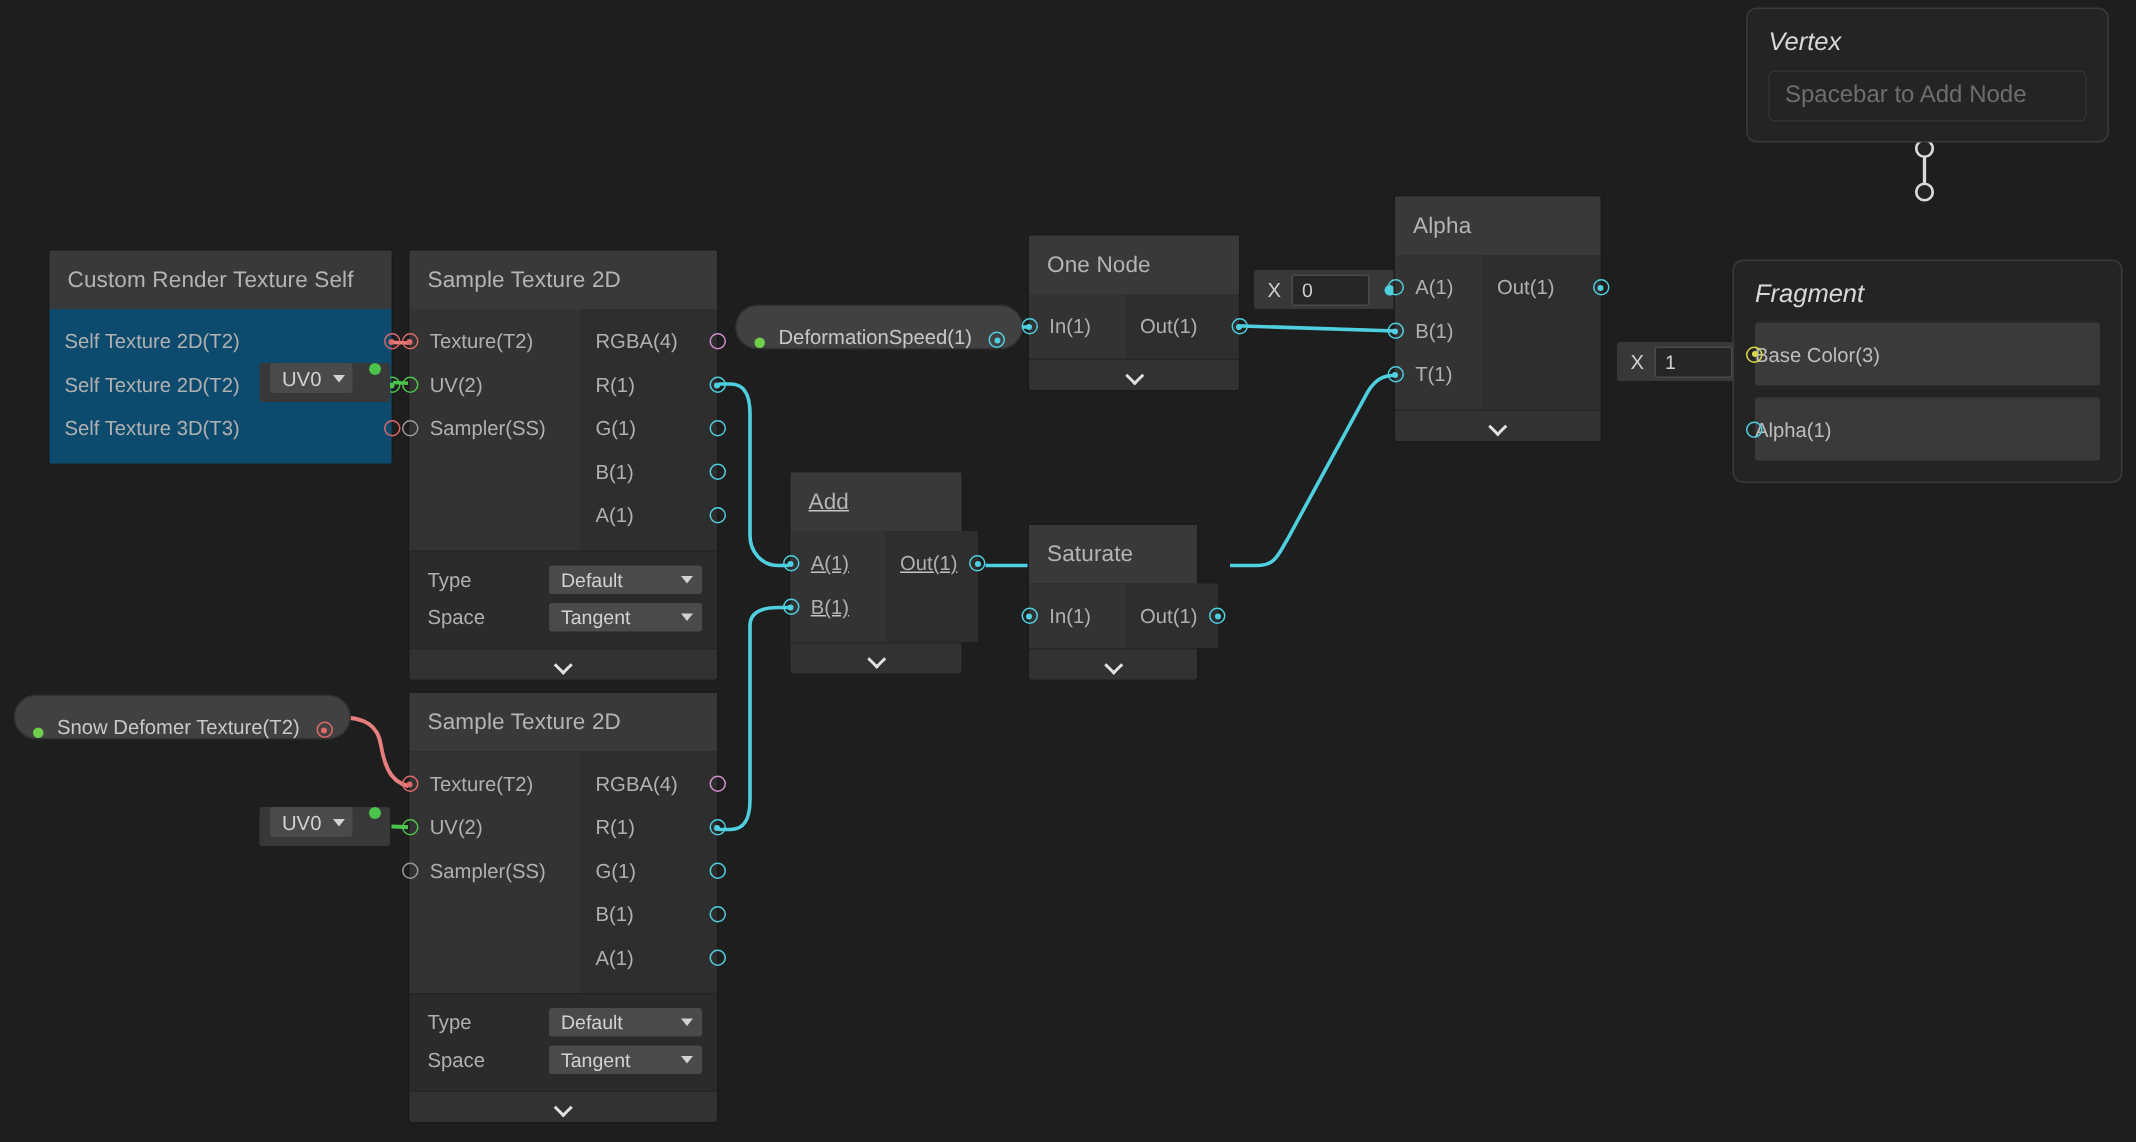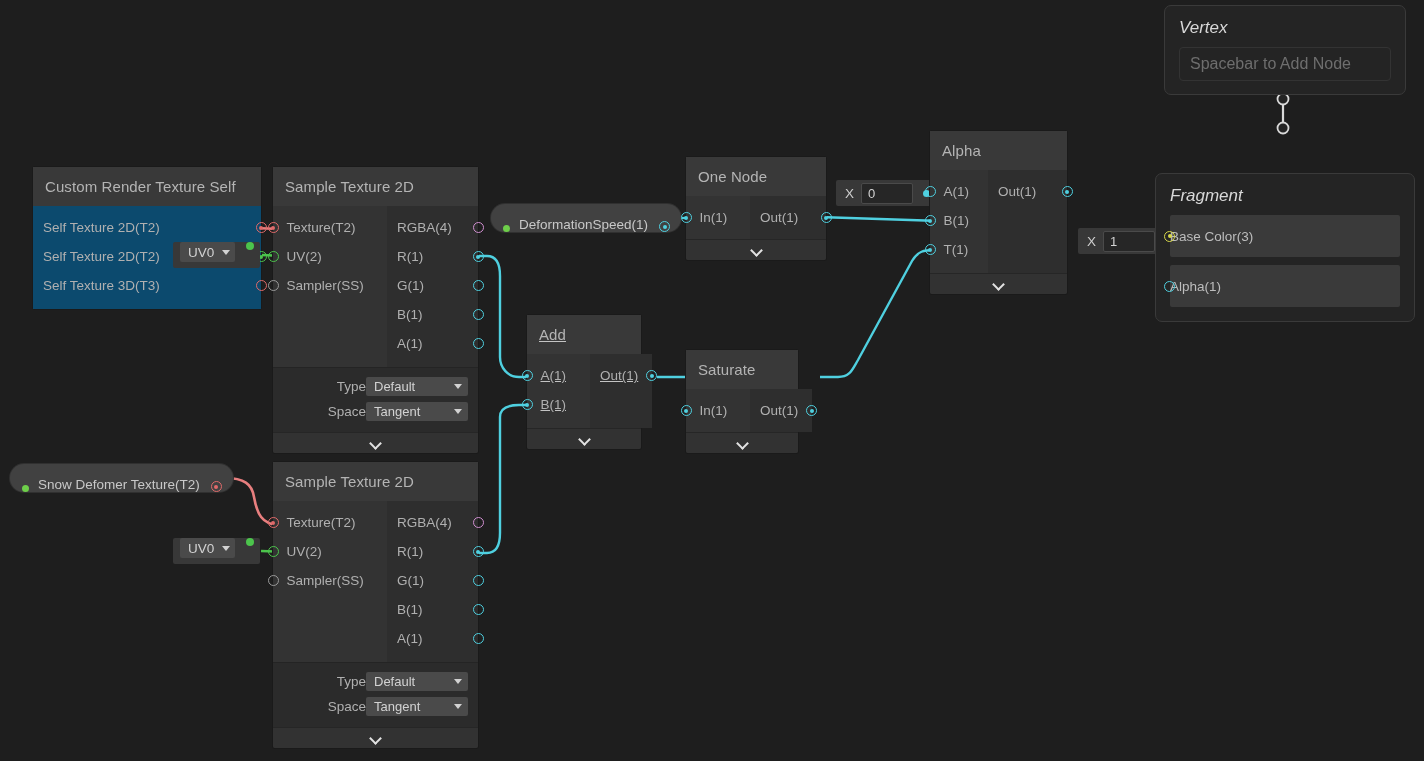--- a/index.html
+++ b/index.html
@@ -33,21 +33,21 @@
   .dot.c-red{border-color:#e06a6a;color:#e06a6a;}
   .dot.c-green{border-color:#4cc44c;color:#4cc44c;}
   .dot.c-pink{border-color:#d08fd0;color:#d08fd0;}
   .dot.c-grey{border-color:#9a9a9a;color:#9a9a9a;}
   .dot.c-yellow{border-color:#d8d84a;color:#d8d84a;}
   .dot.lft{margin-left:-5.5px;}
   .dot.rgt{margin-right:-5.5px;}
 
   
   .settings{background:#2b2b2b;padding:6px 0 8px 0;border-top:1px solid #242424;}
-  .srow{display:flex;align-items:center;height:25px;padding:0 10px 0 12px;font-size:13.5px;color:#b0b0b0;text-align:right;}
+  .srow{display:flex;align-items:center;height:25px;padding:0 10px 0 12px;font-size:13.5px;color:#b0b0b0;}
   .srow .sname{flex:1 1 auto;}
   .ddl{background:#4a4a4a;border-radius:2px;height:19px;min-width:88px;
        display:flex;align-items:center;justify-content:space-between;
        padding:0 6px 0 8px;font-size:13px;color:#d2d2d2;}
   .caret{width:0;height:0;border-left:4.5px solid transparent;border-right:4.5px solid transparent;
          border-top:5px solid #d2d2d2;margin-left:8px;}
   .collapse{background:#323232;height:20px;display:flex;align-items:center;justify-content:center;
             border-top:1px solid #262626;border-radius:0 0 2px 2px;}
   .chev{width:11px;height:11px;position:relative;}
   .chev::before{content:"";position:absolute;left:1px;top:1px;width:7px;height:7px;

